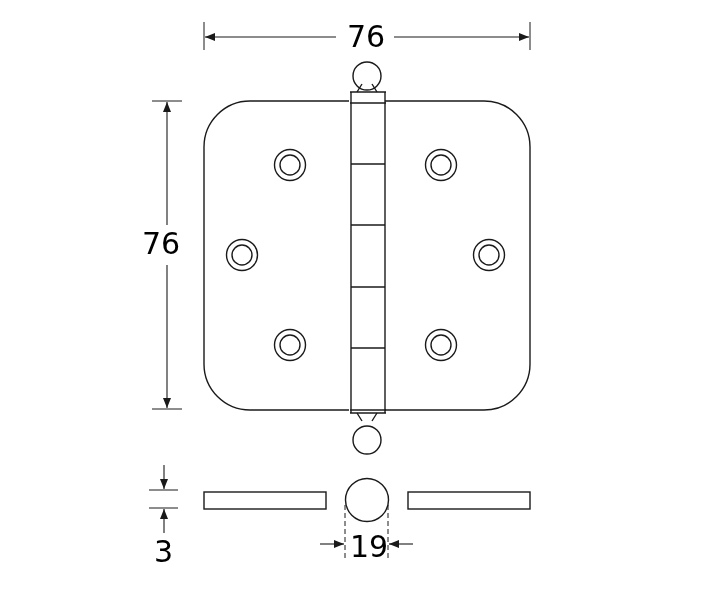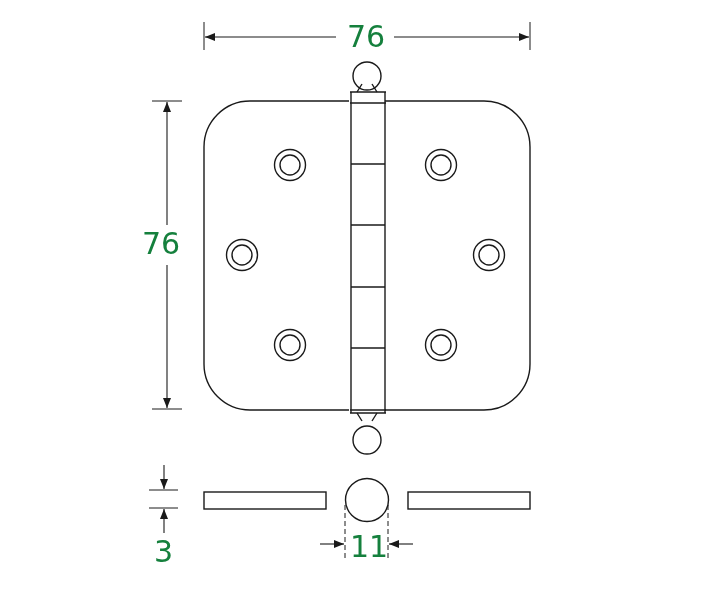--- a/index.html
+++ b/index.html
@@ -2,21 +2,21 @@
 <html><head>
 <meta charset="utf-8">
 <style>
   html, body { margin:0; padding:0; background:#ffffff; }
   body { width:716px; height:609px; position:relative; overflow:hidden; font-family:"DejaVu Sans", sans-serif; }
   svg { position:absolute; left:0; top:0; }
   .ln { stroke:#1a1a1a; stroke-width:1.4; fill:none; }
   .dim { stroke:#1a1a1a; stroke-width:1.1; fill:none; }
   .thin { stroke:#1a1a1a; stroke-width:1; fill:none; }
   .arrow { fill:#1a1a1a; stroke:none; }
-  .lbl { position:absolute; font-family:"DejaVu Sans", sans-serif; font-size:30px; color:#15803d; line-height:1; background:#fff; padding:0 3px; }
+  .lbl { position:absolute; font-family:"DejaVu Sans", sans-serif; font-size:30px; color:#000000; line-height:1; background:#fff; padding:0 3px; }
 </style>
 </head>
 <body>
 
 <svg width="716" height="609" viewBox="0 0 716 609">
   <defs>
     <marker id="ah" viewBox="0 0 10 10" refX="10" refY="5" markerWidth="10" markerHeight="10" orient="auto-start-reverse" markerUnits="userSpaceOnUse">
       <path d="M0,1 L10,5 L0,9 z" class="arrow"></path>
     </marker>
   </defs>
@@ -104,13 +104,13 @@
     <line class="thin" x1="345" y1="505" x2="345" y2="560" stroke-dasharray="5,3"></line>
     <line class="thin" x1="388" y1="505" x2="388" y2="560" stroke-dasharray="5,3"></line>
     <line class="dim" x1="320" y1="544" x2="344" y2="544" marker-end="url(#ah)"></line>
     <line class="dim" x1="413" y1="544" x2="389" y2="544" marker-end="url(#ah)"></line>
   </g>
 </svg>
 
 <div class="lbl" style="left:344px; top:22px;">76</div>
 <div class="lbl" style="left:139px; top:229px;">76</div>
 <div class="lbl" style="left:151px; top:537px; background:transparent;">3</div>
-<div class="lbl" style="left:347px; top:532px; background:transparent;">11</div>
+<div class="lbl" style="left:347px; top:532px; background:transparent;">19</div>
 
 </body></html>

